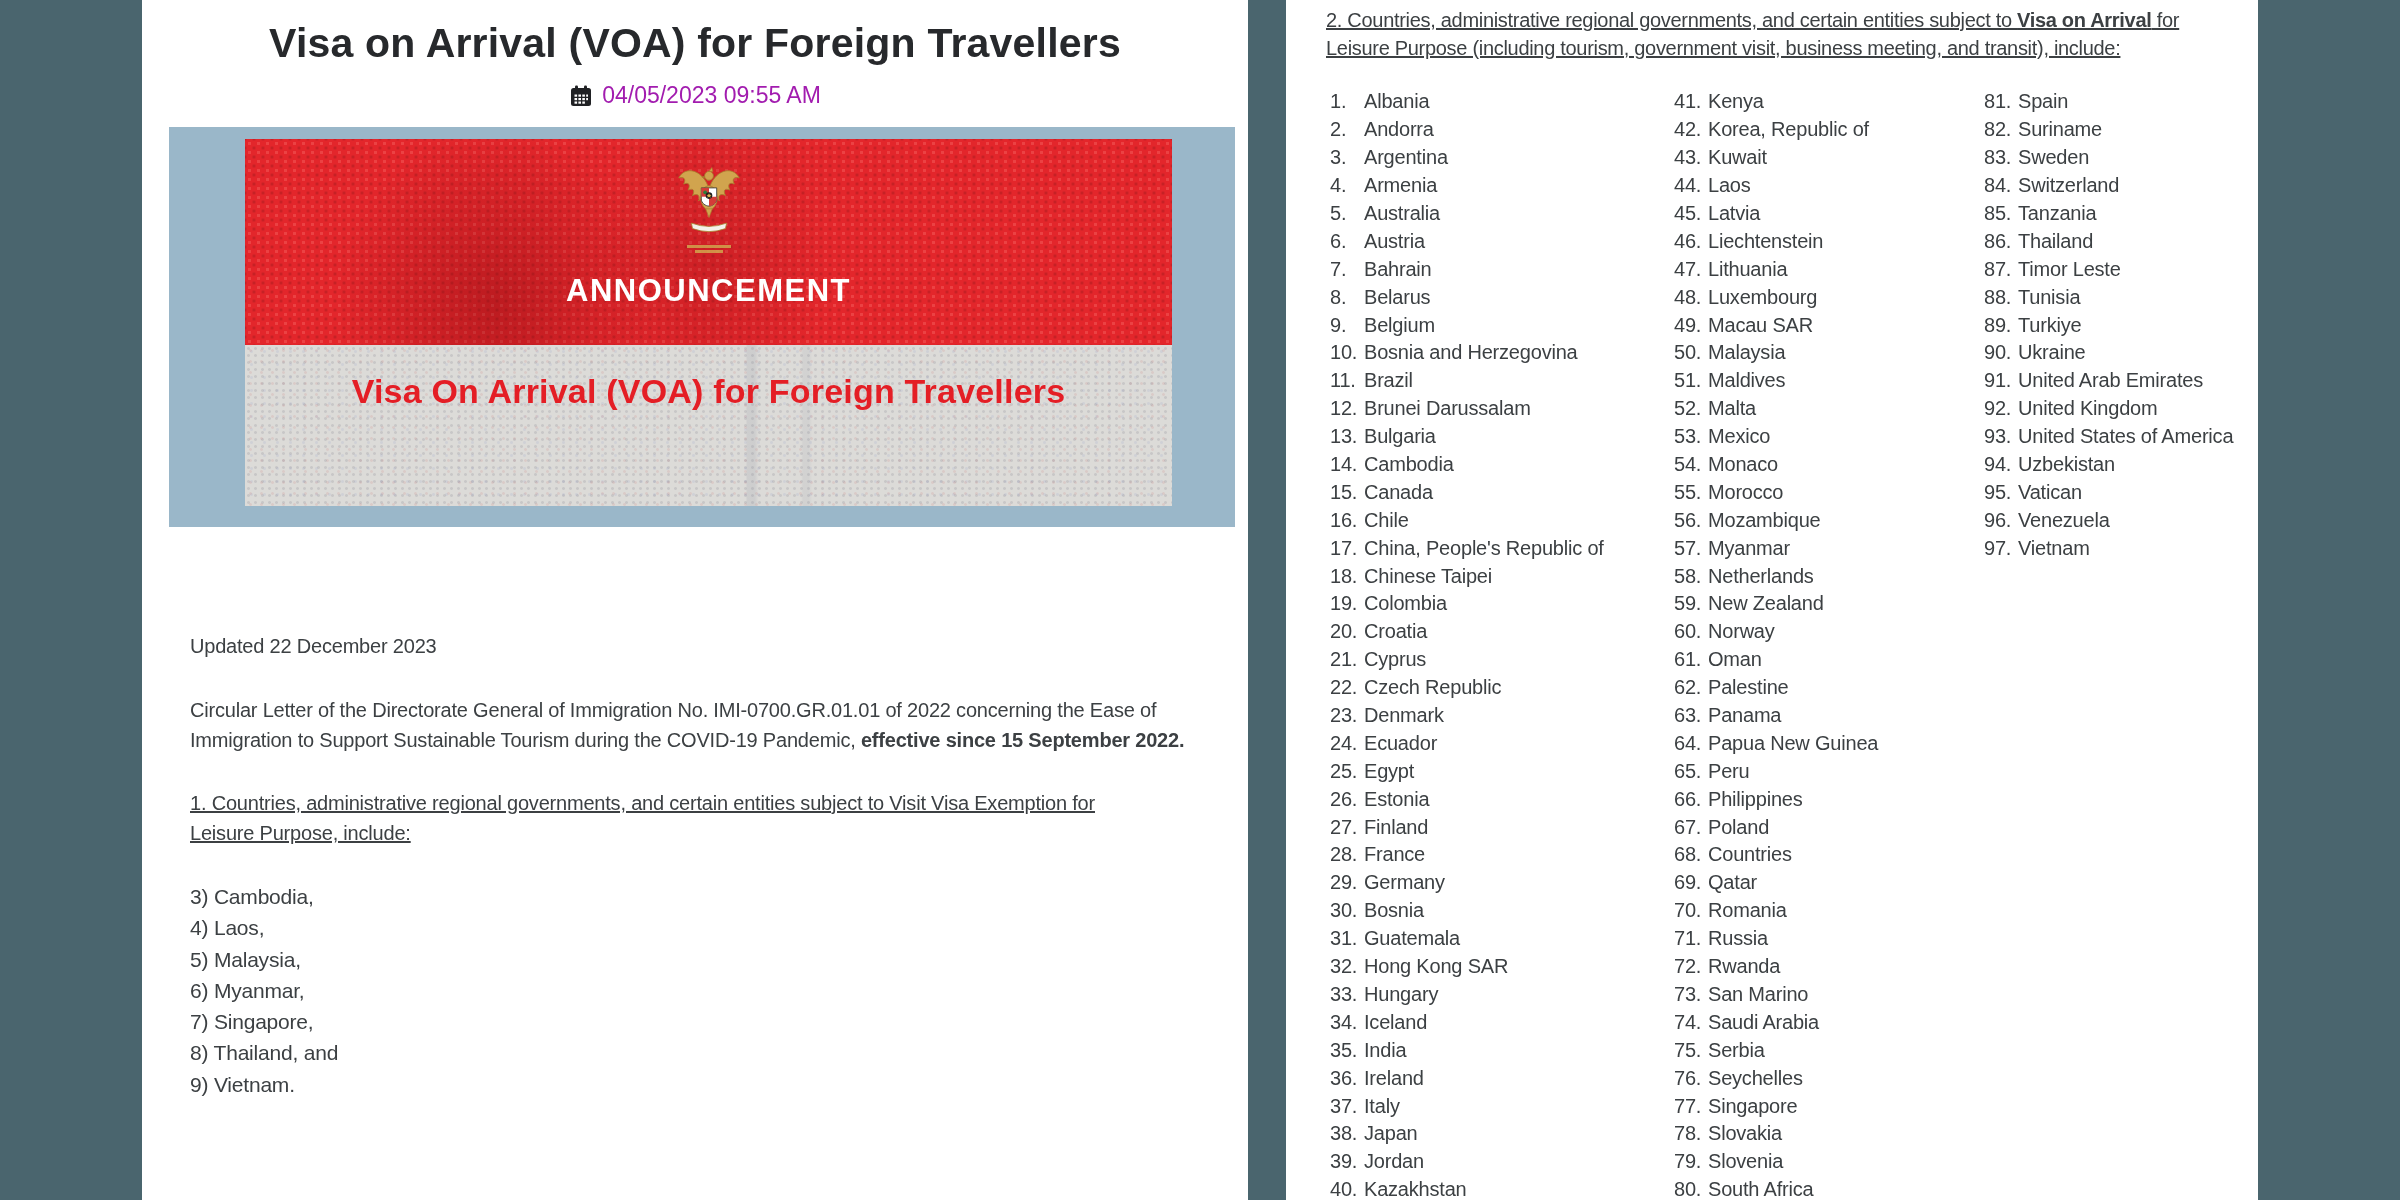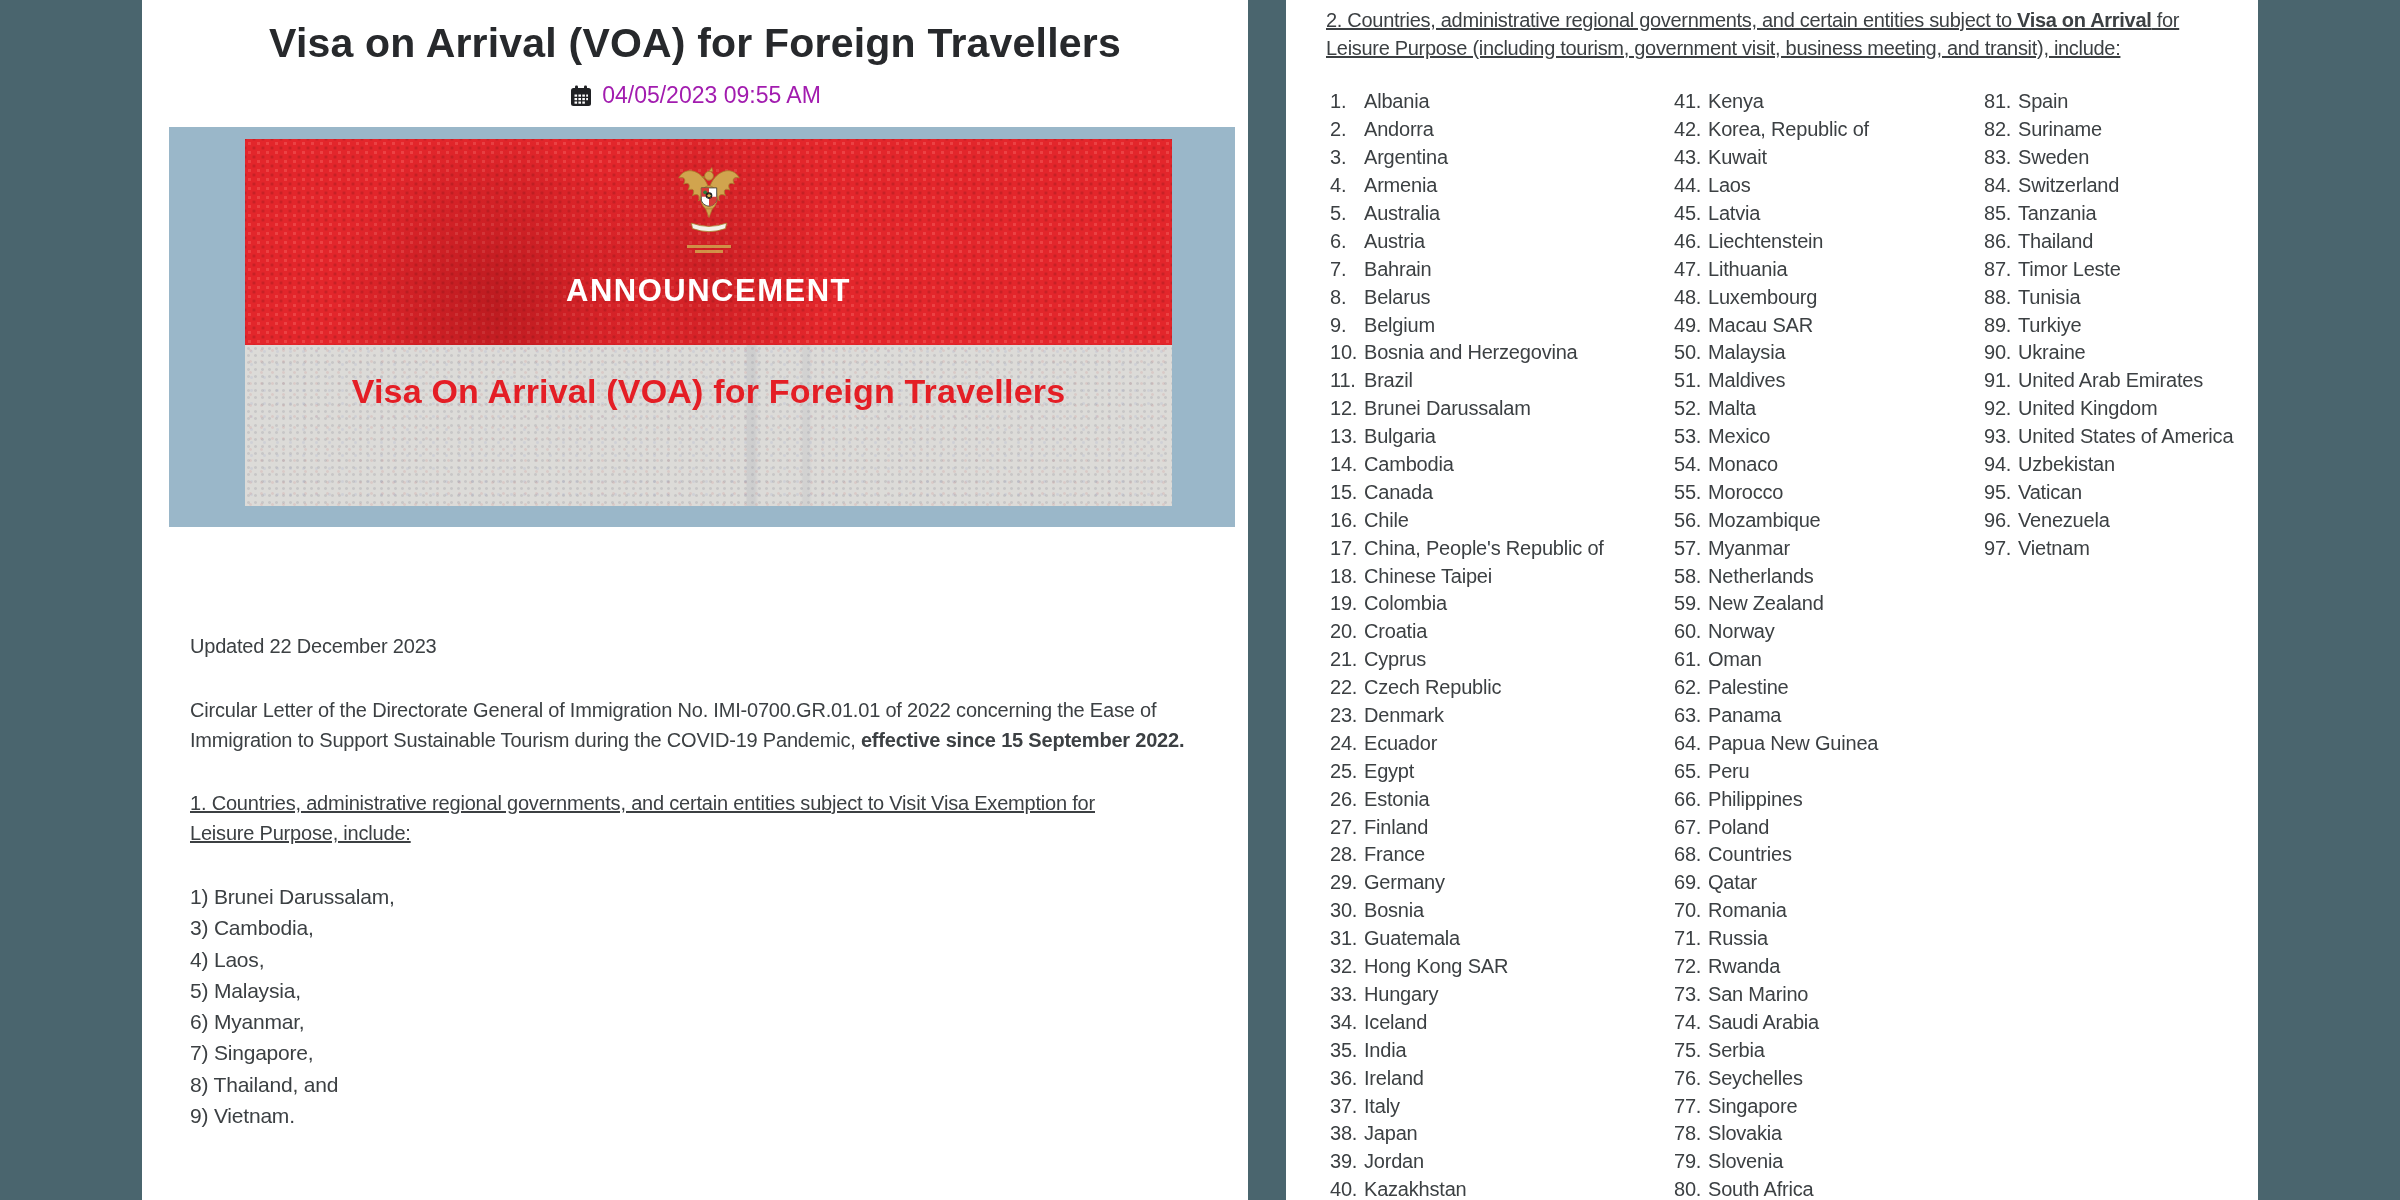--- a/index.html
+++ b/index.html
@@ -147,21 +147,20 @@
           <p class="banner-headline">Visa On Arrival (VOA) for Foreign Travellers</p>
         </div>
       </div>
     </div>
 
     <div class="body-copy">
       <p class="updated">Updated 22 December 2023</p>
       <p class="para"><span> Circular Letter of the Directorate General of Immigration No. IMI-0700.GR.01.01 of 2022 concerning the Ease of Immigration to Support Sustainable Tourism during the COVID-19 Pandemic, </span><b>effective since 15 September 2022.</b></p>
       <p class="heading-u"><span class="uline">1. Countries, administrative regional governments, and certain entities subject to Visit Visa Exemption for</span><br><span class="uline">Leisure Purpose, include:</span></p>
       <ul class="exempt">
-          <li>1) Brunei Darussalam,</li>
           <li>3) Cambodia,</li>
           <li>4) Laos,</li>
           <li>5) Malaysia,</li>
           <li>6) Myanmar,</li>
           <li>7) Singapore,</li>
           <li>8) Thailand, and</li>
           <li>9) Vietnam.</li>
         </ul>
     </div>
   </section>

